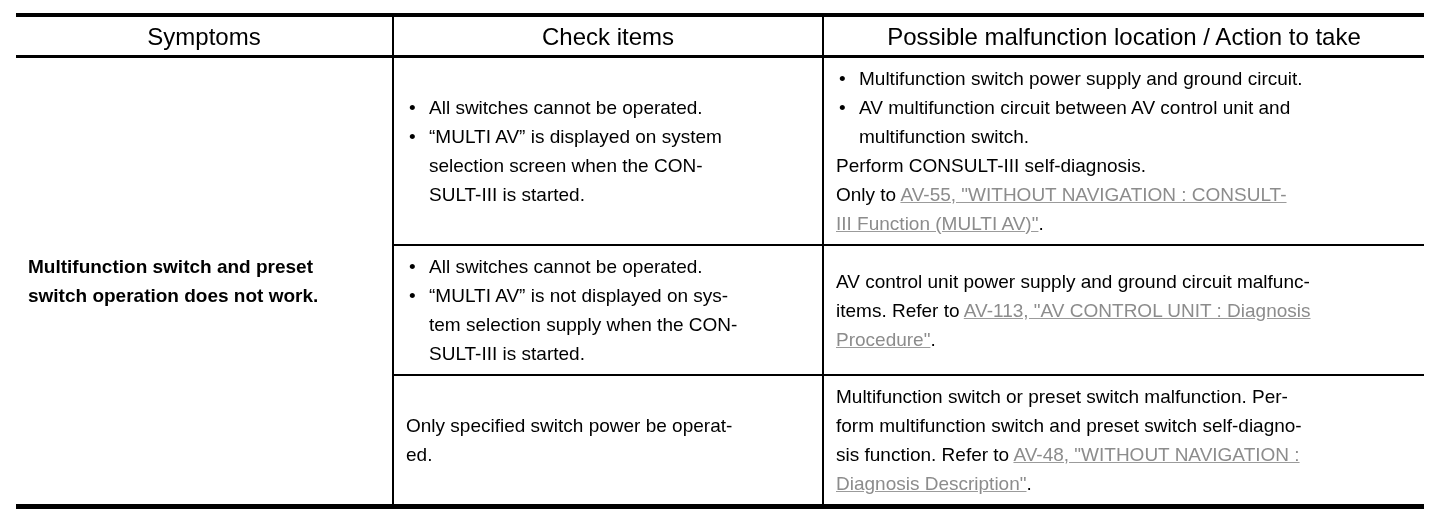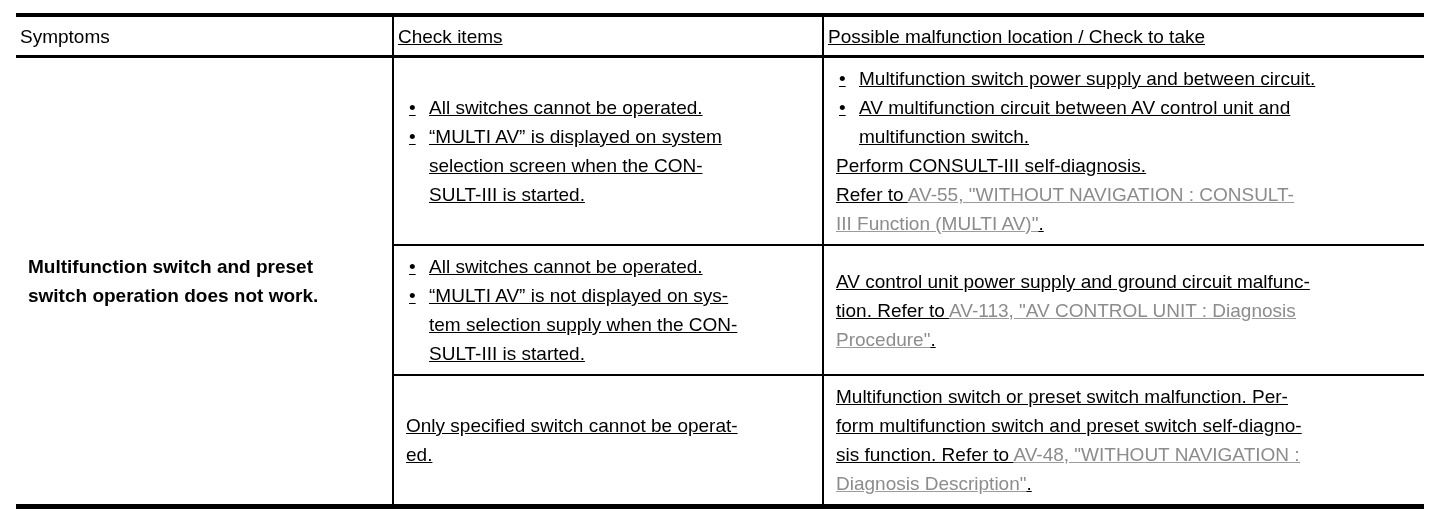--- a/index.html
+++ b/index.html
@@ -23,32 +23,32 @@
     width: 1408px;
     table-layout: fixed;
     border-collapse: collapse;
     border-top: 4px solid #000;
     border-bottom: 5px solid #000;
     font-size: 19px;
     line-height: 29px;
   }
   table.diag th {
     font-weight: 400;
-    font-size: 19px;
-    text-align: left;
+    font-size: 24px;
+    text-align: center;
     vertical-align: middle;
     height: 38px;
     padding: 0 4px;
     border-bottom: 3px solid #000;
   }
   table.diag td {
     vertical-align: middle;
     padding: 6px 8px 6px 12px;
   }
-  .c2, .c3 { border-left: 2px solid #000; text-decoration: underline; }
+  .c2, .c3 { border-left: 2px solid #000; }
   tr.r2 td, tr.r3 td { border-top: 2px solid #000; }
 
   td.symptom-cell {
     padding-left: 16px;
     padding-right: 8px;
     font-weight: bold;
   }
   .pre-line { white-space: pre-line; }
 
   .bullet-row { display: flex; align-items: flex-start; }
@@ -77,21 +77,21 @@
   <table class="diag">
     <colgroup>
       <col style="width:377px">
       <col style="width:430px">
       <col style="width:601px">
     </colgroup>
     <tbody>
         <tr>
       <th>Symptoms</th>
       <th class="c2">Check items</th>
-      <th class="c3">Possible malfunction location / Check to take</th>
+      <th class="c3">Possible malfunction location / Action to take</th>
     </tr>
 
     <tr class="r1" style="height:188px;">
       <td rowspan="3" class="symptom-cell">
         <div class="pre-line">Multifunction switch and preset
 switch operation does not work.</div>
       </td>
       <td class="c2">
         <div class="bullet-row">
           <span class="bullet-glyph">•</span>
@@ -100,56 +100,56 @@
         <div class="bullet-row">
           <span class="bullet-glyph">•</span>
           <span class="bullet-text">“MULTI AV” is displayed on system
 selection screen when the CON-
 SULT-III is started.</span>
         </div>
       </td>
       <td class="c3">
         <div class="bullet-row">
           <span class="bullet-glyph">•</span>
-          <span class="bullet-text">Multifunction switch power supply and between circuit.</span>
+          <span class="bullet-text">Multifunction switch power supply and ground circuit.</span>
         </div>
         <div class="bullet-row">
           <span class="bullet-glyph">•</span>
           <span class="bullet-text">AV multifunction circuit between AV control unit and
 multifunction switch.</span>
         </div>
         <div class="text-flow"><span>Perform CONSULT-III self-diagnosis.
-Refer to </span><a class="ref-link">AV-55, "WITHOUT NAVIGATION : CONSULT-
+Only to </span><a class="ref-link">AV-55, "WITHOUT NAVIGATION : CONSULT-
 III Function (MULTI AV)"</a><span>.</span></div>
       </td>
     </tr>
 
     <tr class="r2" style="height:128px;">
       <td class="c2">
         <div class="bullet-row">
           <span class="bullet-glyph">•</span>
           <span class="bullet-text">All switches cannot be operated.</span>
         </div>
         <div class="bullet-row">
           <span class="bullet-glyph">•</span>
           <span class="bullet-text">“MULTI AV” is not displayed on sys-
 tem selection supply when the CON-
 SULT-III is started.</span>
         </div>
       </td>
       <td class="c3">
         <div class="text-flow"><span>AV control unit power supply and ground circuit malfunc-
-tion. Refer to </span><a class="ref-link">AV-113, "AV CONTROL UNIT : Diagnosis
+items. Refer to </span><a class="ref-link">AV-113, "AV CONTROL UNIT : Diagnosis
 Procedure"</a><span>.</span></div>
       </td>
     </tr>
 
     <tr class="r3" style="height:126px;">
       <td class="c2">
-        <div class="pre-line">Only specified switch cannot be operat-
+        <div class="pre-line">Only specified switch power be operat-
 ed.</div>
       </td>
       <td class="c3">
         <div class="text-flow"><span>Multifunction switch or preset switch malfunction. Per-
 form multifunction switch and preset switch self-diagno-
 sis function. Refer to </span><a class="ref-link">AV-48, "WITHOUT NAVIGATION :
 Diagnosis Description"</a><span>.</span></div>
       </td>
     </tr>
   </tbody>

